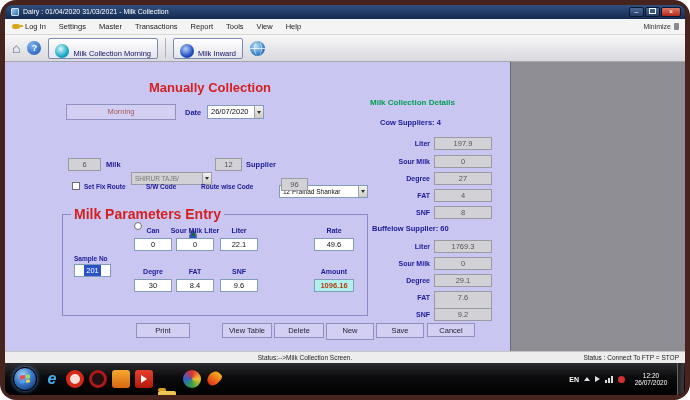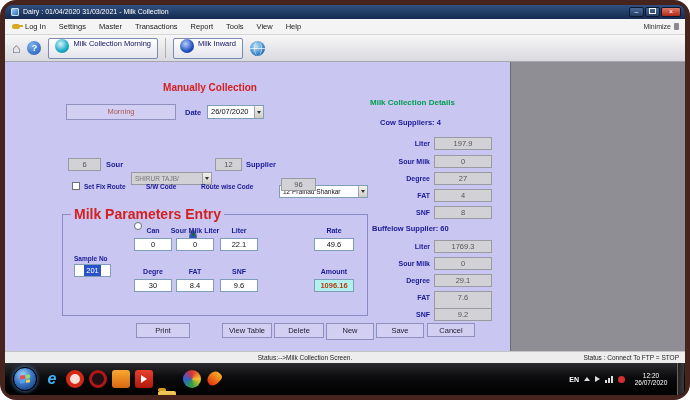--- a/index.html
+++ b/index.html
@@ -28,21 +28,21 @@
   .minimize-note{margin-left:auto;font-size:7px;display:flex;align-items:center;gap:3px;padding-right:6px;color:#333}
   .pin-icon{width:5px;height:7px;background:#8a8a92;border-radius:1px}
 
   
   .toolbar{left:0;top:30px;width:680px;height:27px;background:linear-gradient(#f7f7f7,#d9d9df);border-bottom:1px solid #a6a6ae;display:flex;align-items:center;gap:7px;padding:0 7px}
   .home-icon{font-size:14px;color:#5a6a80;line-height:1}
   .home-icon::after{content:"⌂"}
   .circle-icon{width:14px;height:14px;border-radius:50%;flex:0 0 auto}
   .help-icon{background:radial-gradient(circle at 35% 30%,#7ab4ee,#1a50b4);color:#fff;font-size:9px;font-weight:bold;text-align:center;line-height:14px}
   .help-icon::after{content:"?"}
-  .tool-btn{height:21px;border:1px solid #7a8ab0;border-radius:2px;background:linear-gradient(#ffffff,#e4e4ec);display:flex;align-items:flex-start;gap:4px;padding:0 6px}
+  .tool-btn{height:21px;border:1px solid #7a8ab0;border-radius:2px;background:linear-gradient(#ffffff,#e4e4ec);display:flex;align-items:flex-end;gap:4px;padding:0 6px}
   .tool-label{font-size:7.5px;color:#101060;white-space:nowrap}
   .icon-morning{background:radial-gradient(circle at 40% 35%,#d8f6fa,#18a8c4 60%,#0c7890)}
   .icon-evening{background:radial-gradient(circle at 40% 35%,#a8e8b0,#16a02c 60%,#0c6c1c)}
   .icon-inward{background:radial-gradient(circle at 40% 35%,#b8d0f8,#2050c0 60%,#103080)}
   .globe-icon{width:15px;height:15px;border-radius:50%;background:radial-gradient(circle at 40% 35%,#bfe4f8,#2e7cc4 65%,#1a5490);position:relative;overflow:hidden}
   .globe-icon::before{content:"";position:absolute;left:0;top:7px;width:15px;height:1px;background:rgba(255,255,255,.7)}
   .globe-icon::after{content:"";position:absolute;left:4px;top:0;width:6px;height:15px;border-left:1px solid rgba(255,255,255,.6);border-right:1px solid rgba(255,255,255,.6);border-radius:50%}
   .tool-sep{width:1px;height:20px;background:#b0b0b8}
 
   
@@ -142,33 +142,33 @@
       <div class="tool-btn">
         <div class="circle-icon icon-inward"></div>
         <div class="tool-label">Milk Inward</div>
       </div>
       <div class="globe-icon"></div>
     </div>
 
     <div class="abs client">
       <div class="workarea">
 
-        <div class="abs lbl redtx" style="left:60px;top:21px;width:290px;text-align:center;font-size:10px">Manually Collection</div>
+        <div class="abs lbl redtx" style="left:60px;top:21px;width:290px;text-align:center;font-size:13px">Manually Collection</div>
 
         <div class="abs flatbtn" style="left:61px;top:42px;width:110px;height:16px;line-height:14px;color:#a85858">Morning</div>
         <div class="abs lbl navy" style="left:180px;top:46px">Date</div>
         <div class="abs tbox combo" style="left:202px;top:43px;width:57px;height:14px;line-height:12px">
           <span>26/07/2020</span>
           <span class="ca">
               <i class="tri"></i>
             </span>
         </div>
 
         <div class="abs gbox" style="left:63px;top:96px;width:33px;height:13px">6</div>
-        <div class="abs lbl navy" style="left:101px;top:98px">Sour</div>
+        <div class="abs lbl navy" style="left:101px;top:98px">Milk</div>
         <div class="abs gbox combo" style="left:126px;top:96px;width:81px;height:13px;font-size:6.5px;color:#777">
           <span>SHIRUR TAJB/</span>
           <span class="ca">
               <i class="tri"></i>
             </span>
         </div>
         <div class="abs gbox" style="left:210px;top:96px;width:27px;height:13px">12</div>
         <div class="abs lbl navy" style="left:241px;top:98px">Supplier</div>
         <div class="abs tbox combo" style="left:274px;top:96px;width:89px;height:13px;font-size:6.5px">
           <span>12 Pralhad Shankar</span>
@@ -176,21 +176,21 @@
               <i class="tri"></i>
             </span>
         </div>
 
         <div class="abs check" style="left:67px;top:120px"></div>
         <div class="abs lbl small navy" style="left:79px;top:120px">Set Fix Route</div>
         <div class="abs radio" style="left:129px;top:120px"></div>
         <div class="abs lbl small navy" style="left:141px;top:120px">S/W Code</div>
         <div class="abs radio sel" style="left:184px;top:120px"></div>
         <div class="abs lbl small navy" style="left:196px;top:120px">Route wise Code</div>
-        <div class="abs gbox" style="left:276px;top:116px;width:35px;height:13px">96</div>
+        <div class="abs gbox" style="left:276px;top:116px;width:27px;height:13px">96</div>
 
         <div class="abs groupbox" style="left:57px;top:152px;width:306px;height:102px">
           <div class="gb-caption redtx">Milk Parameters Entry</div>
 
           <div class="abs hdr navy" style="left:71px;top:11px;width:38px">Can</div>
           <div class="abs hdr navy" style="left:103px;top:11px;width:58px">Sour Milk Liter</div>
           <div class="abs hdr navy" style="left:157px;top:11px;width:38px">Liter</div>
           <div class="abs hdr navy" style="left:251px;top:11px;width:40px">Rate</div>
 
           <div class="abs tbox" style="left:71px;top:23px;width:38px;height:13px">0</div>

